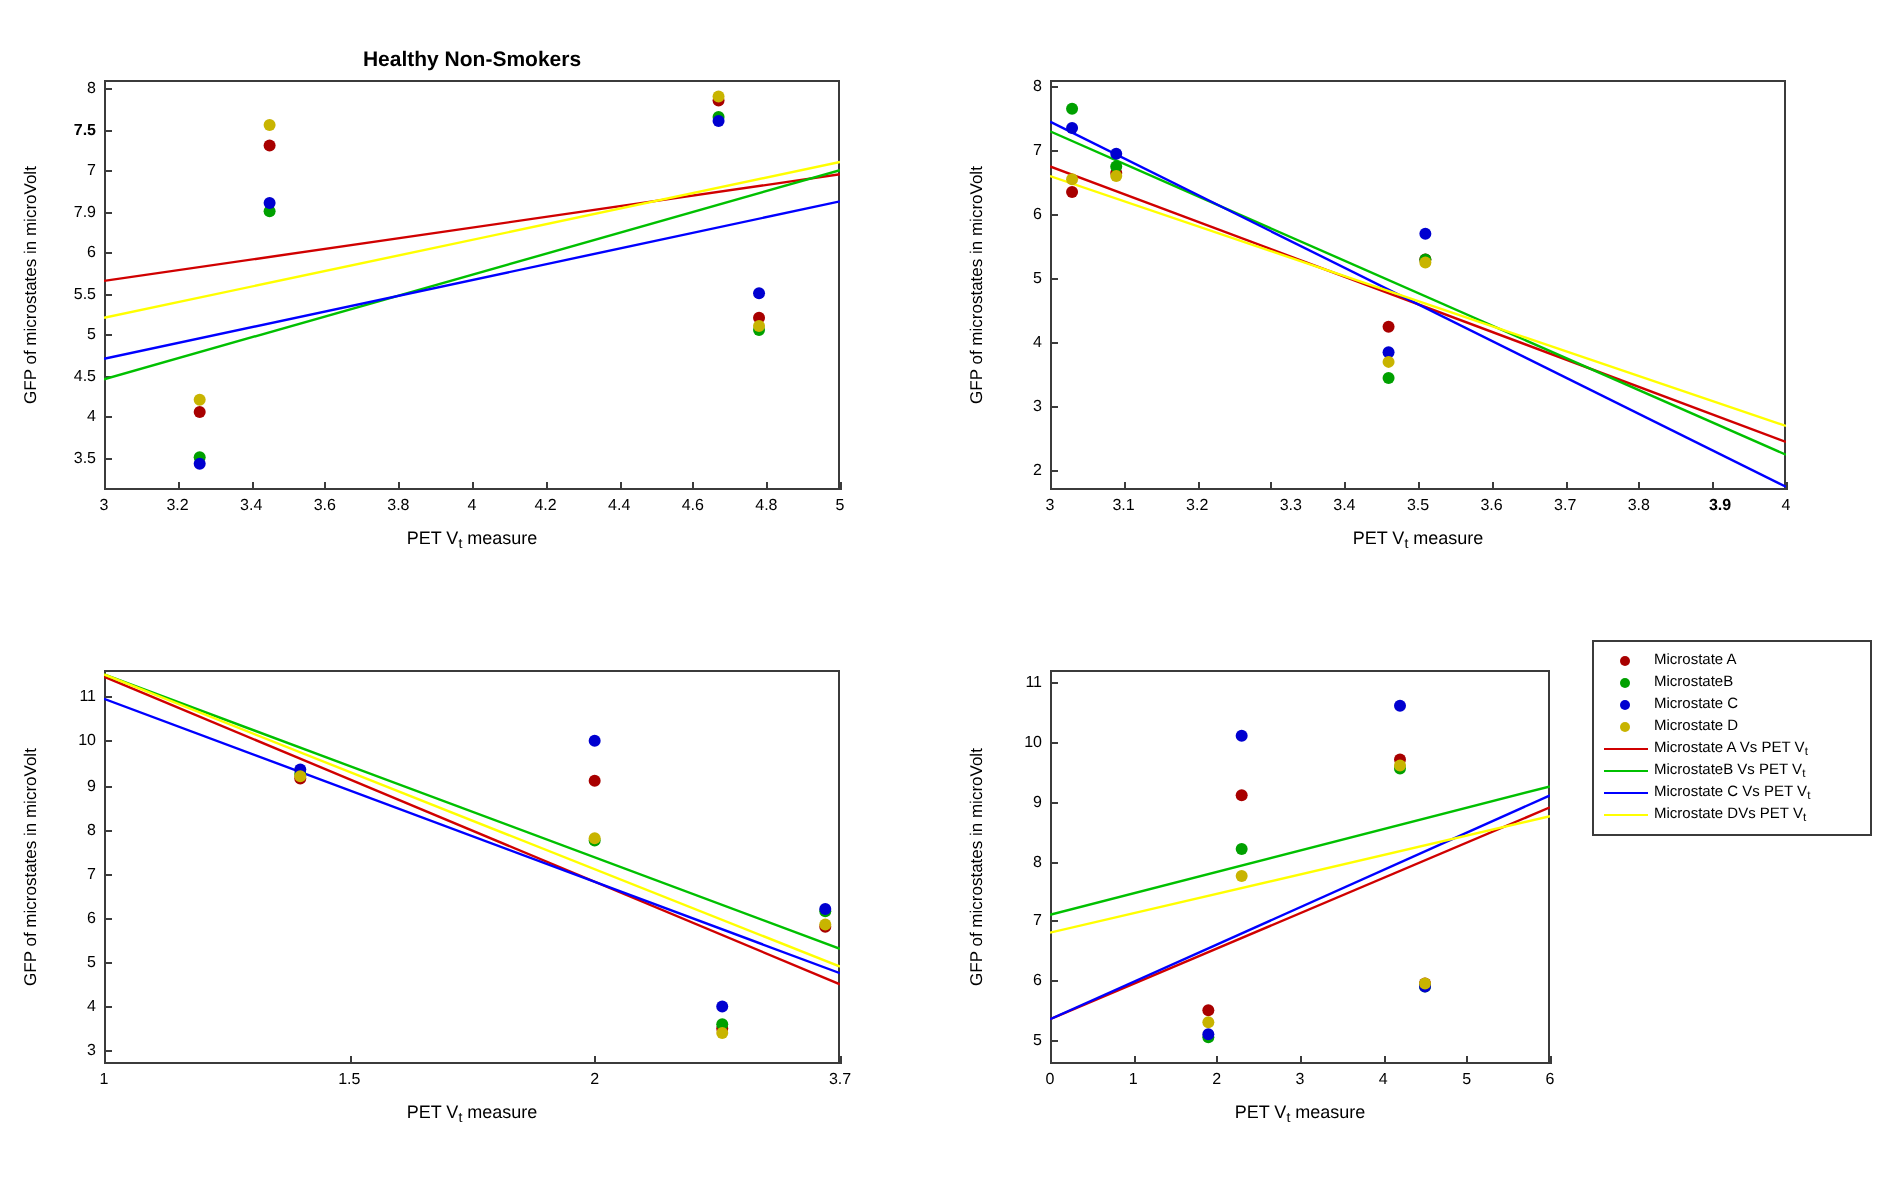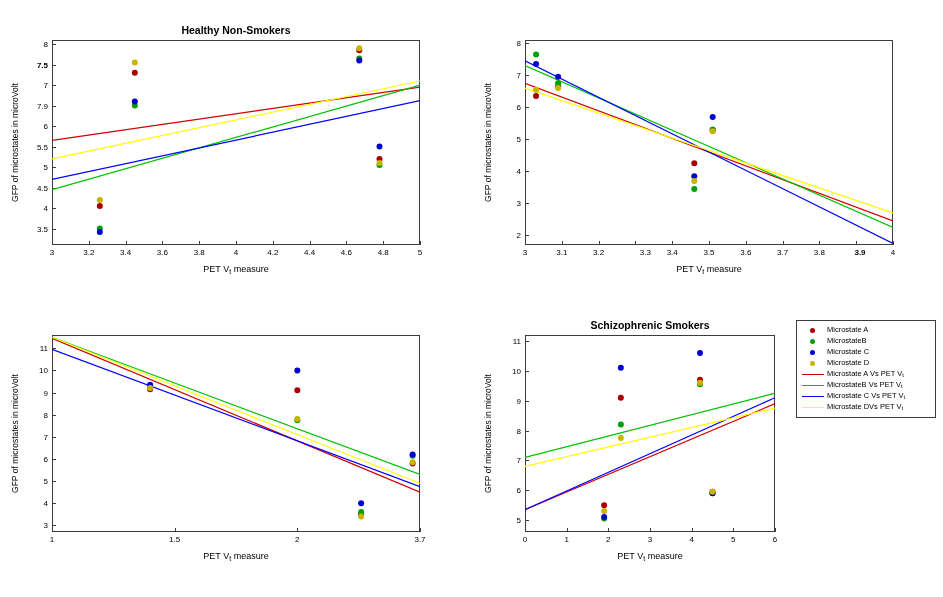--- a/index.html
+++ b/index.html
@@ -330,21 +330,20 @@
           <circle cx="309.11999999999995" cy="168.22471910112358" r="3" fill="#0000d0"></circle>
           <circle cx="360.64000000000004" cy="119.52808988764043" r="3" fill="#0000d0"></circle>
           <circle cx="98.13333333333331" cy="53.12359550561797" r="3" fill="#c8b400"></circle>
           <circle cx="245.33333333333331" cy="84.11235955056179" r="3" fill="#c8b400"></circle>
           <circle cx="309.11999999999995" cy="181.5056179775281" r="3" fill="#c8b400"></circle>
           <circle cx="360.64000000000004" cy="127.2752808988764" r="3" fill="#c8b400"></circle>
         </g>
       </svg>
     </div>
     <div class="panel" style="left: 473px; top: 319px; width: 302px; height: 257px;">
-      <div class="panel-title" style="left: 52px; width: 250px;">Schizophrenic Smokers</div>
       <div class="plotbox" style="left: 52px; top: 16px; width: 250px; height: 197px;"></div>
       <div class="tickmark-x" style="left: 52px; top: 209px;"></div>
       <div class="tick-x" style="left: 52px; top: 216px;">0</div>
       <div class="tickmark-x" style="left: 93.6667px; top: 209px;"></div>
       <div class="tick-x" style="left: 93.6667px; top: 216px;">1</div>
       <div class="tickmark-x" style="left: 135.333px; top: 209px;"></div>
       <div class="tick-x" style="left: 135.333px; top: 216px;">2</div>
       <div class="tickmark-x" style="left: 177px; top: 209px;"></div>
       <div class="tick-x" style="left: 177px; top: 216px;">3</div>
       <div class="tickmark-x" style="left: 218.667px; top: 209px;"></div>

